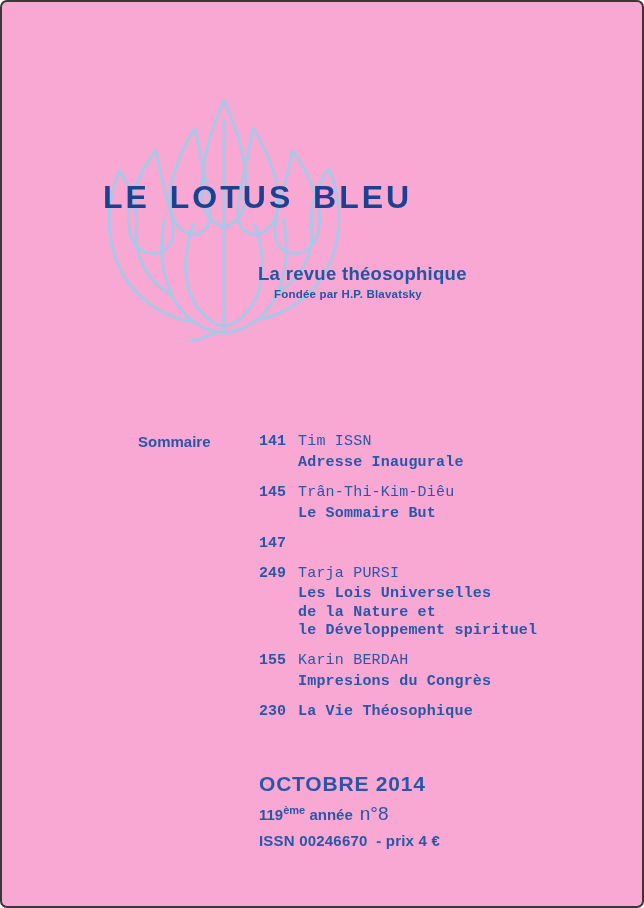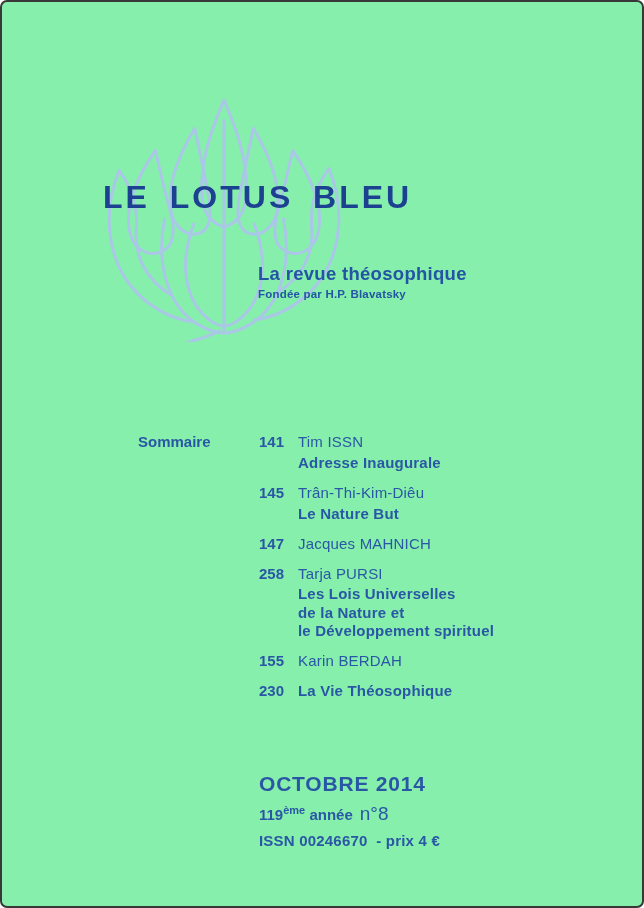--- a/index.html
+++ b/index.html
@@ -4,21 +4,21 @@
 <style>
   * { margin: 0; padding: 0; box-sizing: border-box; }
   html, body { background: #ffffff; }
   body {
     font-family: "Liberation Sans", "DejaVu Sans", sans-serif;
     width: 644px; height: 908px;
   }
   .cover {
     position: relative;
     width: 644px; height: 908px;
-    background: #86efac;
+    background: #f9a8d4;
     border: 2px solid #383838;
     border-radius: 7px;
     overflow: hidden;
   }
   .lotus-svg {
     position: absolute;
     left: 96px; top: 88px;
     width: 252px; height: 252px;
   }
   .lotus-svg path {
@@ -42,41 +42,42 @@
     position: absolute;
     left: 256px; top: 261px;
     font-size: 18.5px;
     font-weight: bold;
     letter-spacing: 0.3px;
     color: #2355a4;
     white-space: nowrap;
   }
   .masthead-founder {
     position: absolute;
-    left: 256px; top: 286px;
+    left: 272px; top: 286px;
     font-size: 11.5px;
     font-weight: bold;
     letter-spacing: 0.2px;
     color: #2355a4;
     white-space: nowrap;
   }
   .sommaire-label {
     position: absolute;
     left: 136px; top: 431px;
     font-size: 15px;
     font-weight: bold;
     color: #2a57a5;
   }
   .toc {
     position: absolute;
     left: 257px; top: 429px;
     width: 350px;
     color: #2a57a5;
     font-size: 15px;
     line-height: 21px;
+    font-family: Liberation Mono, monospace;
   }
   .toc-entry { display: flex; margin-bottom: 9px; }
   .toc-num {
     width: 29px; margin-right: 10px;
     font-weight: bold;
     flex-shrink: 0;
   }
   .toc-text { flex: 1; }
   .toc-author { display: block; letter-spacing: 0.2px; }
   .toc-title {
@@ -169,45 +170,45 @@
       <span class="toc-text">
         <span class="toc-author">Tim ISSN</span>
         <span class="toc-title">Adresse Inaugurale</span>
       </span>
     </div>
 
     <div class="toc-entry">
       <span class="toc-num">145</span>
       <span class="toc-text">
         <span class="toc-author">Trân-Thi-Kim-Diêu</span>
-        <span class="toc-title">Le Nature But</span>
+        <span class="toc-title">Le Sommaire But</span>
       </span>
     </div>
 
     <div class="toc-entry">
       <span class="toc-num">147</span>
       <span class="toc-text">
-        <span class="toc-author">Jacques MAHNICH</span>
       </span>
     </div>
 
     <div class="toc-entry tight">
-      <span class="toc-num">258</span>
+      <span class="toc-num">249</span>
       <span class="toc-text">
         <span class="toc-author">Tarja PURSI</span>
         <span class="toc-title">Les Lois Universelles
 de la Nature et
 le Développement spirituel</span>
       </span>
     </div>
 
     <div class="toc-entry">
       <span class="toc-num">155</span>
       <span class="toc-text">
         <span class="toc-author">Karin BERDAH</span>
+        <span class="toc-title">Impresions du Congrès</span>
       </span>
     </div>
 
     <div class="toc-entry no-author">
       <span class="toc-num">230</span>
       <span class="toc-text">
 
         <span class="toc-title">La Vie Théosophique</span>
       </span>
     </div>

